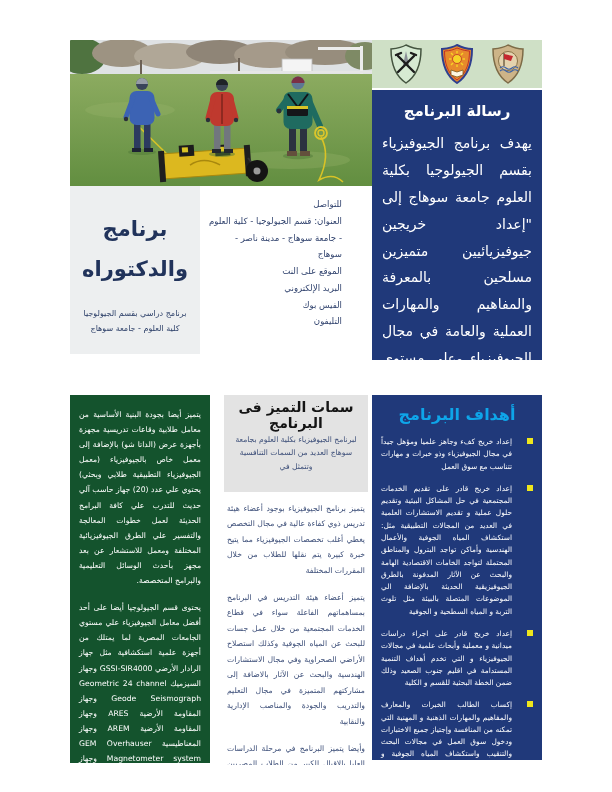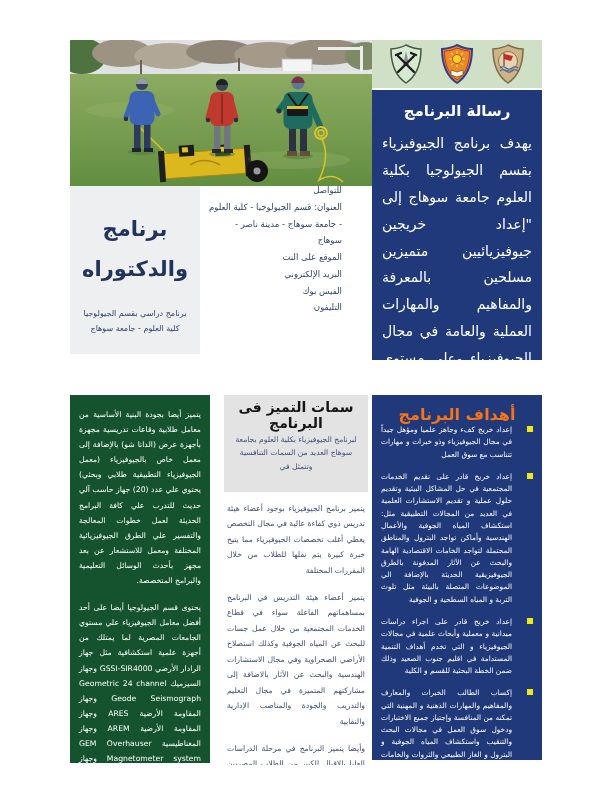--- a/index.html
+++ b/index.html
@@ -14,38 +14,38 @@
   .mission{position:absolute;left:372px;top:90px;width:170px;height:270px;background:#20397a;
            color:#fff;direction:rtl;box-sizing:border-box;padding:8px 10px;overflow:hidden;}
   .mission h1{font-size:15px;text-align:center;margin:4px 0 10px;font-weight:bold;letter-spacing:.5px;}
   .mission p{font-size:14px;line-height:1.92;text-align:justify;margin:0;}
   
   .title-panel{position:absolute;left:70px;top:186px;width:130px;height:168px;background:#edeff0;
                direction:rtl;text-align:center;box-sizing:border-box;padding-top:24px;color:#21335b;}
   .title-panel .big{font-size:21px;font-weight:bold;line-height:1.9;}
   .title-panel .sub{font-size:8px;line-height:1.9;margin-top:16px;color:#2c3f68;}
   
-  .contact{position:absolute;left:200px;top:172px;width:156px;height:168px;direction:rtl;
+  .contact{position:absolute;left:200px;top:186px;width:156px;height:168px;direction:rtl;
            color:#31436e;box-sizing:border-box;padding:10px 14px 0 8px;}
   .contact .line{font-size:8.6px;line-height:1.95;text-align:right;}
   .contact .url{direction:ltr;text-align:center;font-size:8.2px;line-height:1.55;
                 word-break:break-all;color:#1f2b47;margin-top:1px;text-decoration:none;display:block;}
   
   .col-left{position:absolute;left:70px;top:395px;width:140px;height:368px;background:#14532d;
             color:#fff;direction:rtl;box-sizing:border-box;padding:12px 9px;overflow:hidden;}
   .col-left p{font-size:7.7px;line-height:1.96;text-align:justify;margin:0 0 12px;}
   .col-mid{position:absolute;left:224px;top:395px;width:144px;height:370px;direction:rtl;
            color:#3d4f79;overflow:hidden;}
   .head-band{background:#e3e3e3;padding:4px 5px 19px;}
   .head-band h2{font-size:14px;color:#141414;margin:0;text-align:center;font-weight:bold;}
   .head-band .sub{font-size:7.6px;text-align:center;line-height:1.75;margin-top:2px;}
   .col-mid p{font-size:7.7px;line-height:2.02;text-align:justify;margin:9px 3px 11px;}
   .col-right{position:absolute;left:372px;top:395px;width:170px;height:365px;background:#20397a;
              color:#fff;direction:rtl;box-sizing:border-box;padding:7px 9px;overflow:hidden;}
-  .col-right h2{color:#f97316;font-size:16px;text-align:center;margin:3px 0 0;font-weight:bold;}
+  .col-right h2{color:#0ea5e9;font-size:16px;text-align:center;margin:3px 0 12px;font-weight:bold;}
   .objective{display:flex;gap:15px;margin-bottom:10px;font-size:7.4px;line-height:1.66;text-align:justify;}
   .objective .sq{flex:0 0 auto;width:6px;height:6px;background:#efe71c;margin-top:2px;}
   .objective .txt{flex:1 1 auto;}
 </style>
 </head>
 <body>
 
 <div class="page">
 
   <svg class="photo" viewBox="0 0 302 146" aria-hidden="true">

